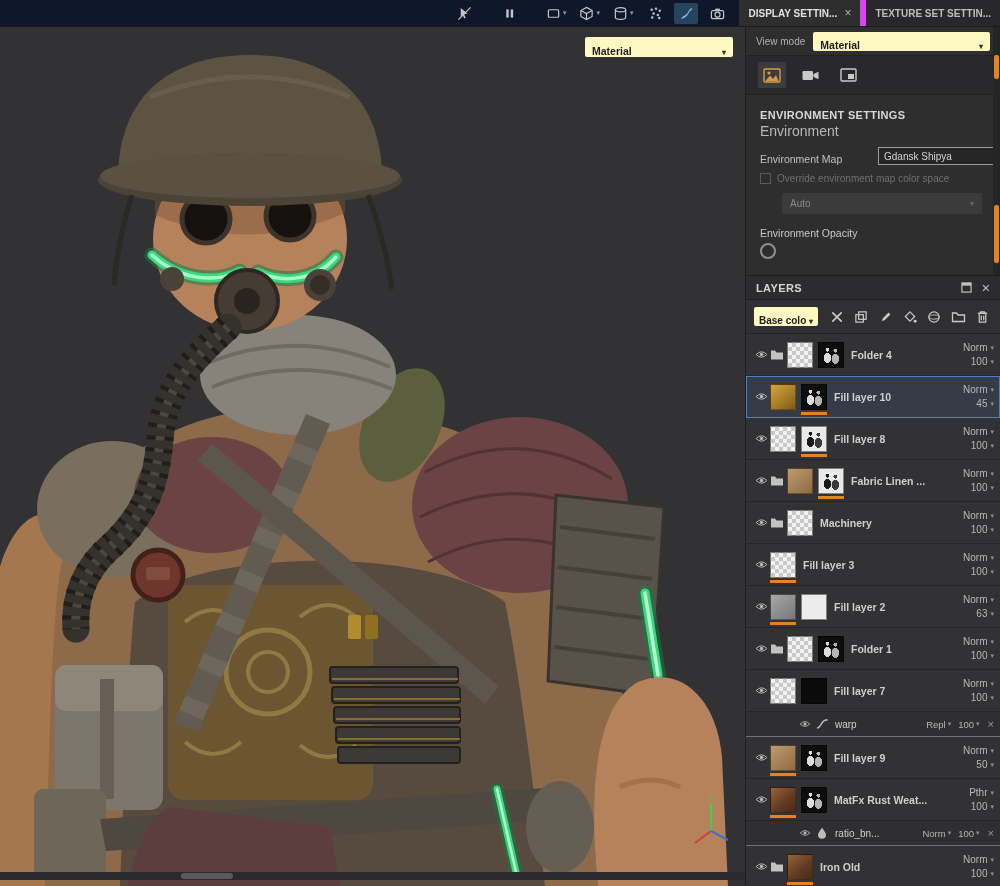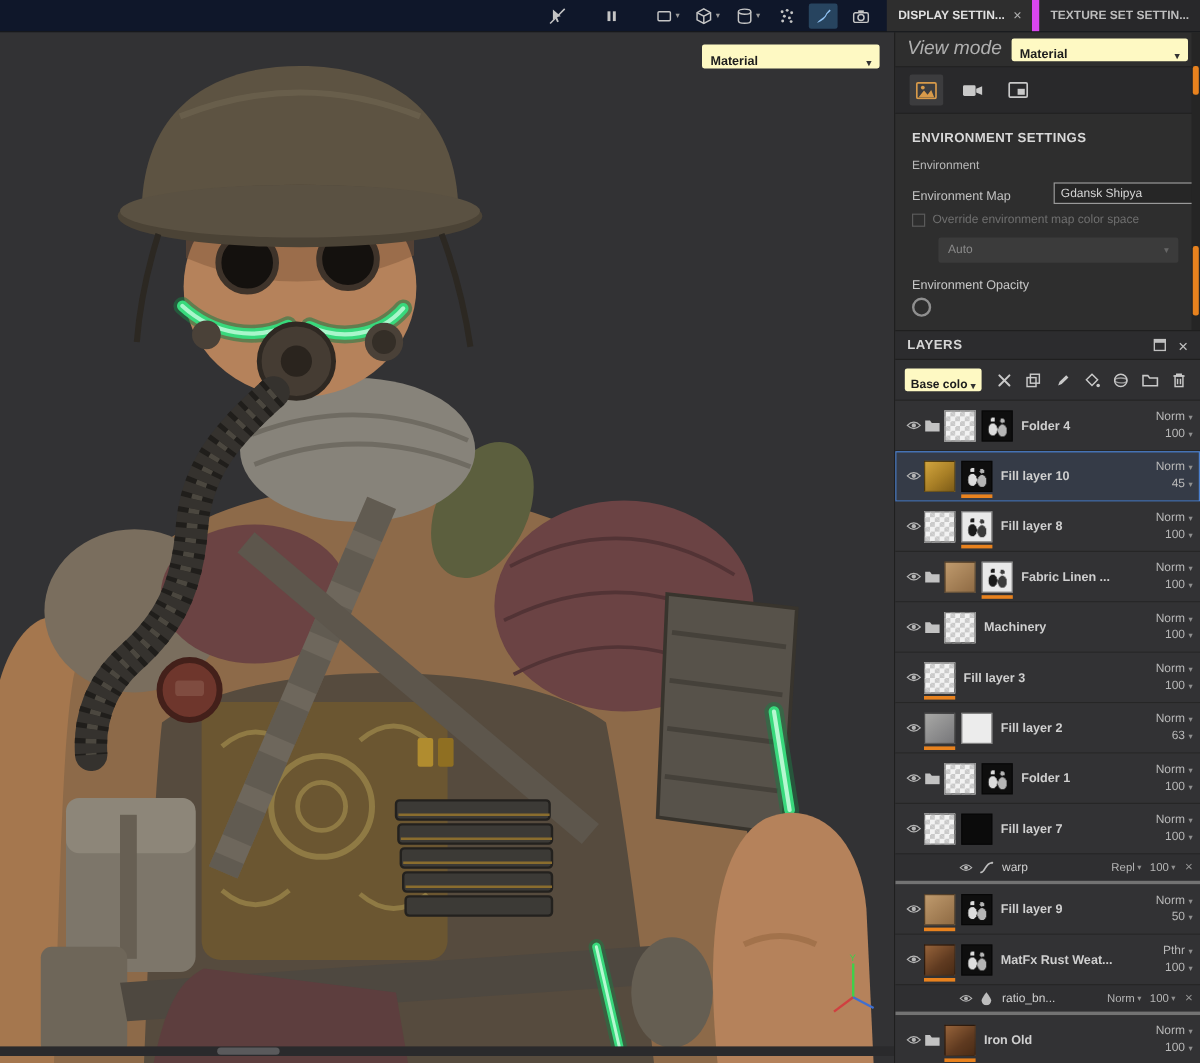--- a/index.html
+++ b/index.html
@@ -32,29 +32,29 @@
   .lt-select{background:#fef9c3;color:#1d1d1d;border-radius:2px;font-size:10.5px;
              display:flex;align-items:flex-end;padding:0 7px;height:20px;font-weight:bold;}
   .lt-select .chev{margin-left:auto;font-size:8px;color:#333;font-style:normal;}
   .gizmo{position:absolute;left:686px;top:766px;}
   .vp-scroll{position:absolute;left:0;right:0;bottom:6px;height:8px;background:#2a2a2c;}
   .vp-scroll .handle{position:absolute;left:181px;width:52px;top:1px;bottom:1px;background:#5a5a5c;border-radius:3px;}
   
   .right-panel{width:255px;display:flex;flex-direction:column;background:#2e2e2e;border-left:1px solid #1f1f1f;position:relative;}
   .settings-block{height:248px;overflow:hidden;position:relative;}
   .viewmode-row{height:28px;display:flex;align-items:center;padding:0 10px;gap:8px;}
-  .viewmode-row .lbl{font-size:16px;color:#b0b0b0;white-space:nowrap;font-style:italic;}
+  .viewmode-row .lbl{font-size:10px;color:#b0b0b0;white-space:nowrap;}
   .viewmode-row .lt-select{flex:1;height:19px;}
   .panel-toolbar{height:40px;background:#29292b;border-top:1px solid #222;border-bottom:1px solid #222;
                  display:flex;align-items:center;gap:10px;padding:0 12px;}
   .ptab-btn{width:28px;height:26px;display:flex;align-items:center;justify-content:center;border-radius:2px;}
   .ptab-btn.active{background:#3c3c3e;}
   .env-section{padding:0 0 0 14px;}
   .env-title{margin-top:14px;font-size:11px;font-weight:bold;letter-spacing:.3px;color:#d8d8d8;}
-  .env-group{margin-top:12px;font-size:10px;color:#b8b8b8;}
+  .env-group{margin-top:2px;font-size:14px;color:#b8b8b8;}
   .env-map-row{margin-top:8px;display:flex;align-items:flex-end;}
   .env-map-row .lbl{font-size:10.5px;color:#c0c0c0;}
   .env-map-field{margin-left:auto;margin-right:-10px;width:132px;height:18px;border:1px solid #9a9a9a;
                  background:#262626;color:#d5d5d5;font-size:10px;display:flex;align-items:center;
                  padding:0 5px;white-space:nowrap;overflow:hidden;}
   .chk-row{margin-top:8px;display:flex;align-items:center;gap:6px;}
   .chk-box{width:11px;height:11px;border:1px solid #5a5a5a;background:transparent;flex:none;}
   .chk-lbl{font-size:10px;color:#6f6f6f;white-space:nowrap;overflow:hidden;}
   .auto-select{margin-top:9px;margin-left:22px;width:200px;height:21px;background:#3b3b3b;color:#8a8a8a;
                font-size:10px;display:flex;align-items:center;padding:0 8px;border-radius:2px;}
@@ -106,21 +106,21 @@
       radial-gradient(3px 3px at 35% 28%,#ddd 60%,transparent 65%),
       radial-gradient(6px 8px at 35% 62%,#ddd 60%,transparent 65%),
       radial-gradient(3px 3px at 68% 32%,#b5b5b5 60%,transparent 65%),
       radial-gradient(6px 8px at 68% 66%,#b5b5b5 60%,transparent 65%),#0e0e0e;}
   .t-mask-light{background:
       radial-gradient(3px 3px at 35% 28%,#1a1a1a 60%,transparent 65%),
       radial-gradient(6px 8px at 35% 62%,#1a1a1a 60%,transparent 65%),
       radial-gradient(3px 3px at 68% 32%,#3a3a3a 60%,transparent 65%),
       radial-gradient(6px 8px at 68% 66%,#3a3a3a 60%,transparent 65%),#e9e9e9;}
   
-  .fx-row{height:25px;display:flex;align-items:center;background:#2f2f31;border-bottom:3px solid #737373;padding:0 6px 0 50px;}
+  .fx-row{height:25px;display:flex;align-items:center;background:#2f2f31;border-bottom:1px solid #737373;padding:0 6px 0 50px;}
   .fx-icon{width:16px;display:flex;align-items:center;justify-content:center;}
   .fx-icon svg{display:none;stroke:#bdbdbd;fill:none;stroke-width:1.4;}
   .fx-icon.warp-icon .svg-warp{display:block;}
   .fx-icon.droplet-icon .svg-droplet{display:block;}
   .fx-icon .fillpart{fill:#bdbdbd;stroke:none;}
   .fx-name{margin-left:5px;font-size:10px;color:#cfcfcf;flex:1;white-space:nowrap;overflow:hidden;}
   .fx-blend,.fx-op{font-size:9.5px;color:#b5b5b5;display:flex;align-items:center;gap:2px;margin-left:7px;}
   .fx-close{margin-left:8px;font-size:11px;color:#9a9a9a;}
 </style>
 </head>

